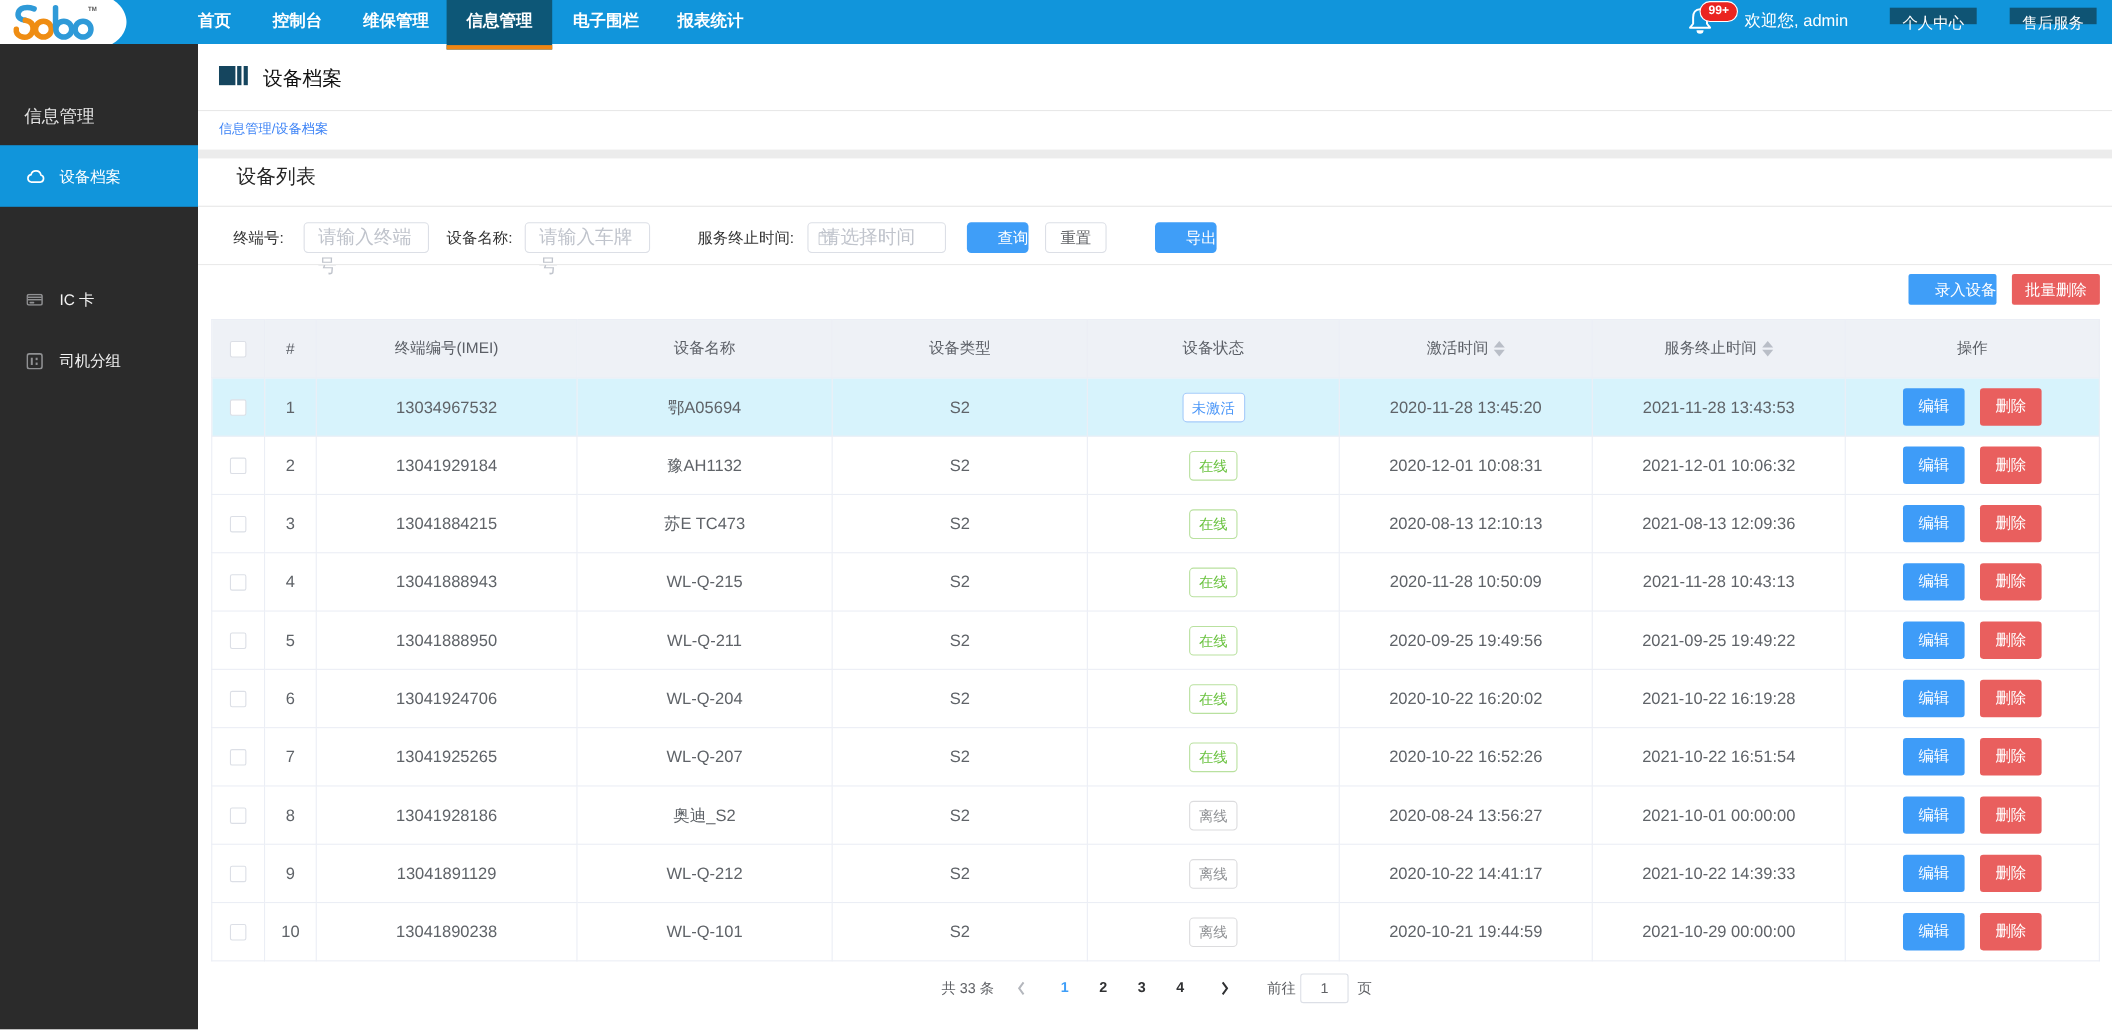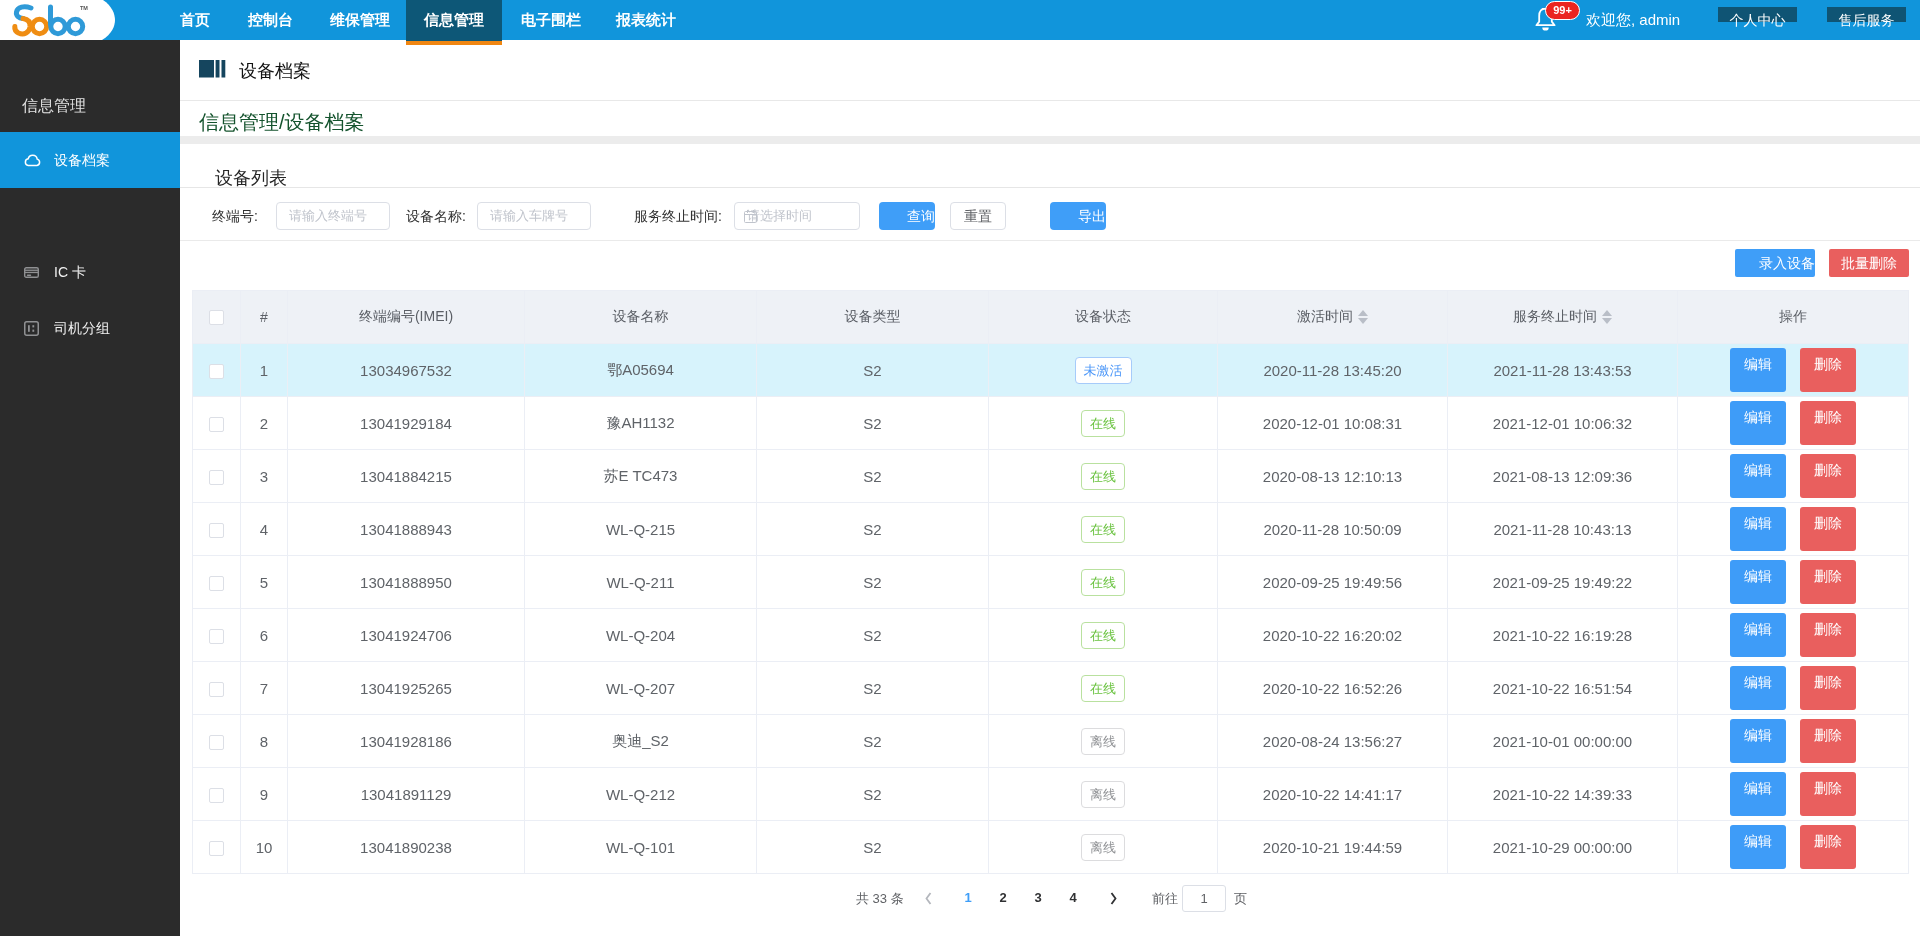--- a/index.html
+++ b/index.html
@@ -20,41 +20,41 @@
 #sidebar{position:absolute;left:0;top:40px;width:180px;height:896px;background:#2b2b2b;}
 #sbtitle{position:absolute;left:22px;top:56px;color:#e3e3e3;font-size:16px;}
 .sitem{position:absolute;left:0;width:180px;height:56px;line-height:56px;color:#f2f2f2;font-size:14px;}
 .sitem .txt{position:absolute;left:54px;top:0;}
 .sitem svg{position:absolute;left:24px;top:20px;}
 .sitem.active{background:#1195db;color:#fff;}
 
 #main{position:absolute;left:180px;top:0;width:1740px;height:936px;background:#fff;}
 #pghead{position:absolute;left:0;top:40px;width:1740px;height:61px;border-bottom:1px solid #e8e8e8;}
 #pgtitle{position:absolute;left:59px;top:59px;font-size:18px;color:#111;}
-#crumb{position:absolute;left:19px;top:109px;font-size:20px;color:#14532d;}
+#crumb{position:absolute;left:19px;top:109px;font-size:12px;color:#3b82f6;}
 #strip{position:absolute;left:0;top:136px;width:1740px;height:8px;background:#ececec;}
-#listtitle{position:absolute;left:35px;top:166px;font-size:18px;color:#262626;}
+#listtitle{position:absolute;left:35px;top:148px;font-size:18px;color:#262626;}
 .hline{position:absolute;left:0;width:1740px;height:1px;background:#e6e6e6;}
 .flabel{position:absolute;top:202px;height:28px;line-height:28px;font-size:14px;color:#333;}
-.finput{position:absolute;top:202px;height:28px;border:1px solid #dcdfe6;border-radius:4px;background:#fff;font-size:13px;color:#c0c4cc;line-height:26px;padding-left:12px;}
+.finput{position:absolute;top:202px;height:28px;border:1px solid #dcdfe6;border-radius:4px;background:#fff;font-size:17px;color:#c0c4cc;line-height:26px;padding-left:12px;}
 .btn{position:absolute;height:28px;border-radius:4px;font-size:14px;color:#fff;text-align:center;line-height:28px;}
 .btn.blue{background:#3f9ef8;text-align:right;}
 .btn.red{background:#e95f5e;}
 .btn.plain{background:#fff;border:1px solid #dcdfe6;color:#606266;line-height:26px;}
 
 #tbl{position:absolute;left:12px;top:290px;width:1716px;border-collapse:collapse;table-layout:fixed;}
 #tbl th{background:#eef1f6;color:#5b5f66;font-weight:400;font-size:14px;height:53px;border:1px solid #ebeef5;text-align:center;}
 #tbl td{color:#5f6368;font-size:15px;height:53px;border:1px solid #ebeef5;text-align:center;background:#fff;}
 #tbl tr.hl td{background:#d7f3fc;}
 .cb{display:inline-block;width:15px;height:15px;border:1px solid #dcdfe6;border-radius:2px;background:#fff;vertical-align:middle;}
 .badge{display:inline-block;height:27px;line-height:25px;padding:0 8px;border-radius:4px;font-size:13px;background:#fff;}
 .badge.b1{color:#4a96f8;border:1px solid #a6cbfa;}
 .badge.b2{color:#69c23e;border:1px solid #b9e19f;}
 .badge.b3{color:#8f9194;border:1px solid #dcdcde;}
-.rbtn{display:inline-block;width:56px;height:44px;line-height:33px;border-radius:3px;color:#fff;font-size:14px;margin:0 7px;}
+.rbtn{display:inline-block;width:56px;height:34px;line-height:33px;border-radius:3px;color:#fff;font-size:14px;margin:0 7px;}
 .rbtn.e{background:#3e9cf8;}
 .rbtn.d{background:#e95f5e;}
 .caret{display:inline-block;vertical-align:middle;margin-left:5px;}
 .caret i{display:block;width:0;height:0;border-left:5px solid transparent;border-right:5px solid transparent;}
 .caret .up{border-bottom:6px solid #b9bec7;margin-bottom:2px;}
 .caret .dn{border-top:6px solid #b9bec7;}
 
 .pg{position:absolute;font-size:13px;color:#606266;}
 .pnum{position:absolute;top:885px;width:30px;text-align:center;height:26px;line-height:26px;font-size:13px;font-weight:700;color:#303133;}
 </style>

